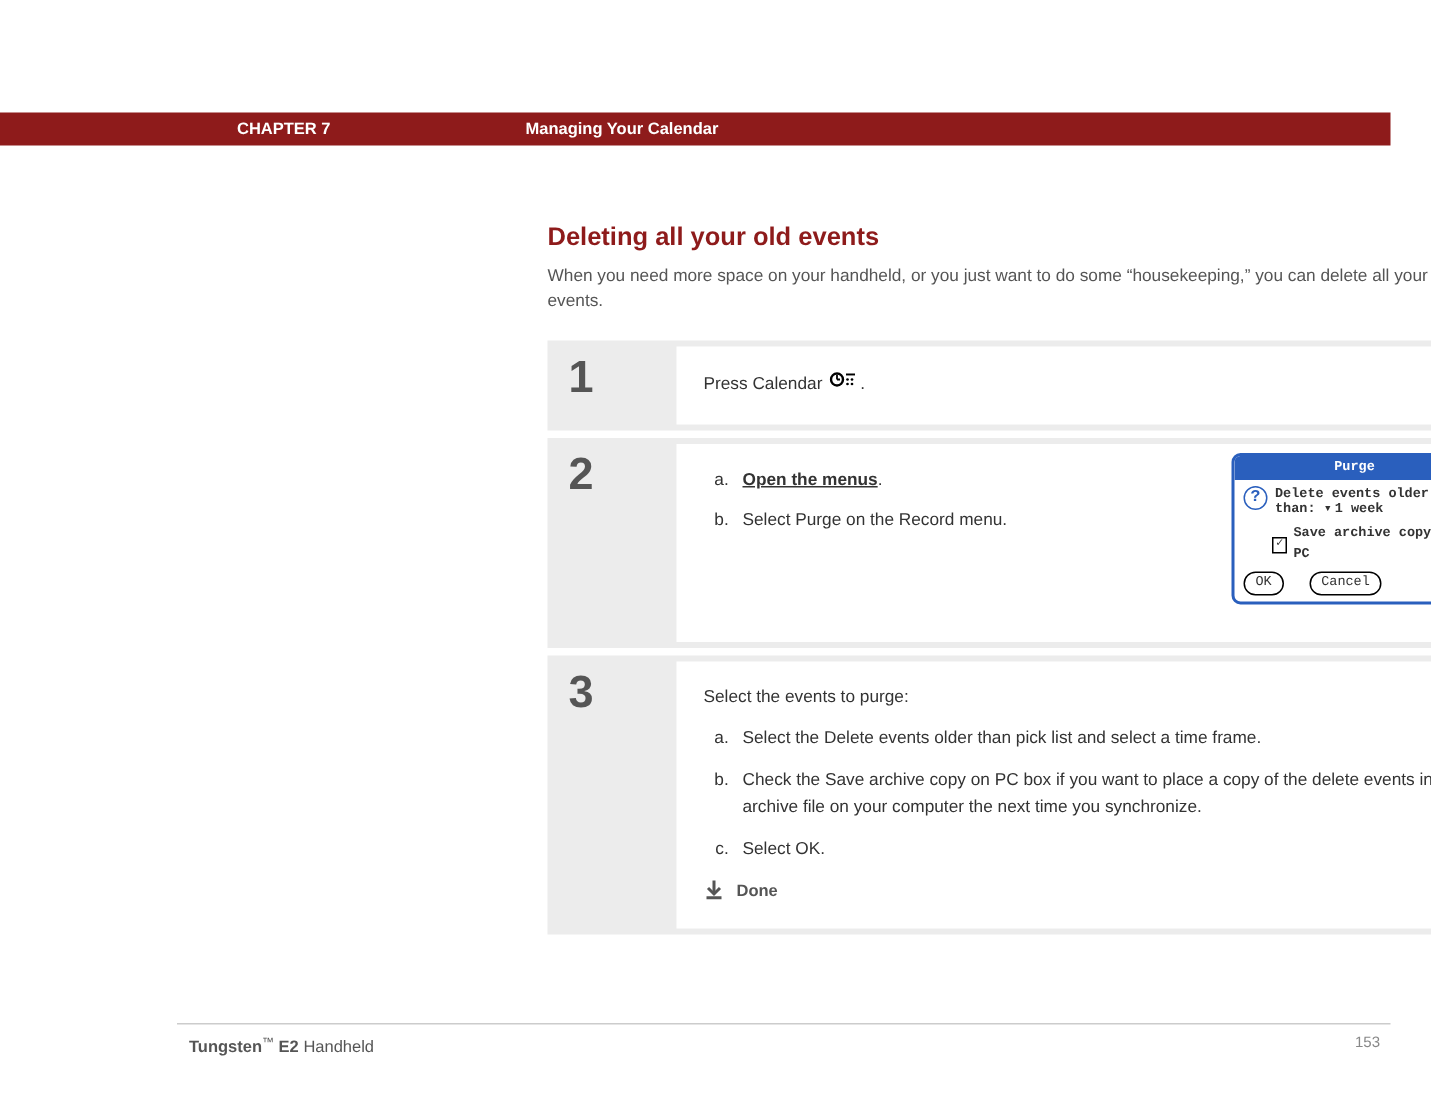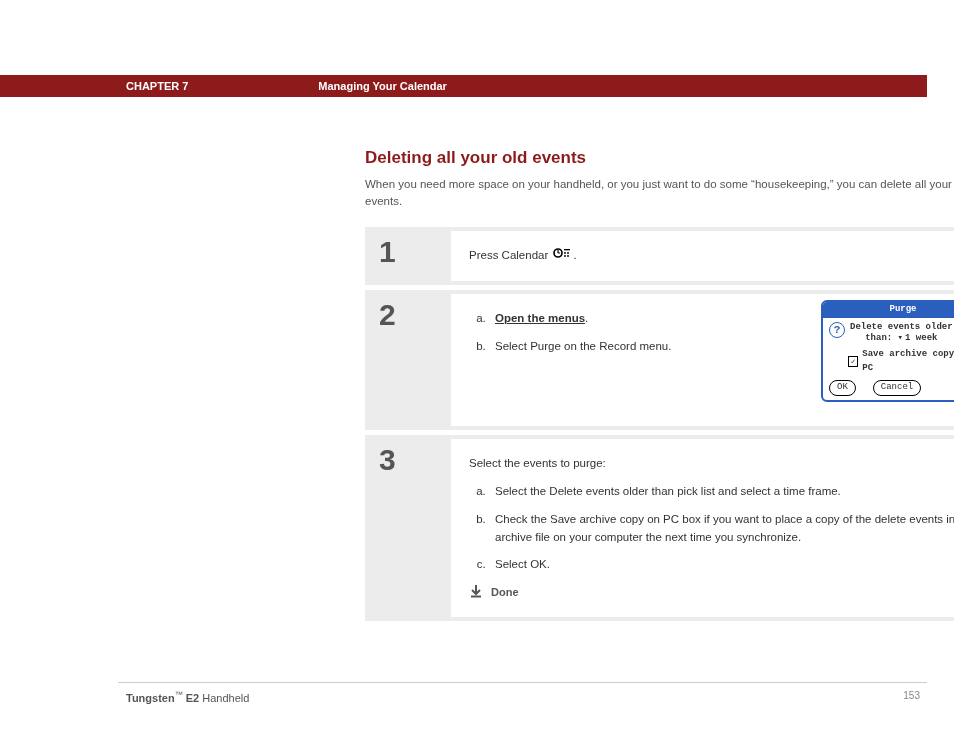--- a/index.html
+++ b/index.html
@@ -16,20 +16,21 @@
     color: #fff;
     height: 22px;
     position: absolute;
     top: 75px;
     left: 0;
     right: 27px;
     display: flex;
     align-items: center;
     font-size: 11px;
     font-weight: bold;
+    padding-left: 32px;
   }
   .chapter-label {
     margin-left: 126px;
   }
   .chapter-title {
     margin-left: 130px;
   }
   .content {
     position: absolute;
     top: 148px;
@@ -144,21 +145,20 @@
     font-weight: bold;
     text-align: center;
     line-height: 14px;
     font-size: 11px;
     flex-shrink: 0;
   }
   .purge-text {
     font-weight: bold;
     font-size: 9px;
     line-height: 1.2;
-    text-align: center;
   }
   .purge-dropdown {
     display: inline-block;
   }
   .purge-dropdown::before {
     content: "▾";
     margin-right: 2px;
   }
   .purge-check-row {
     display: flex;

